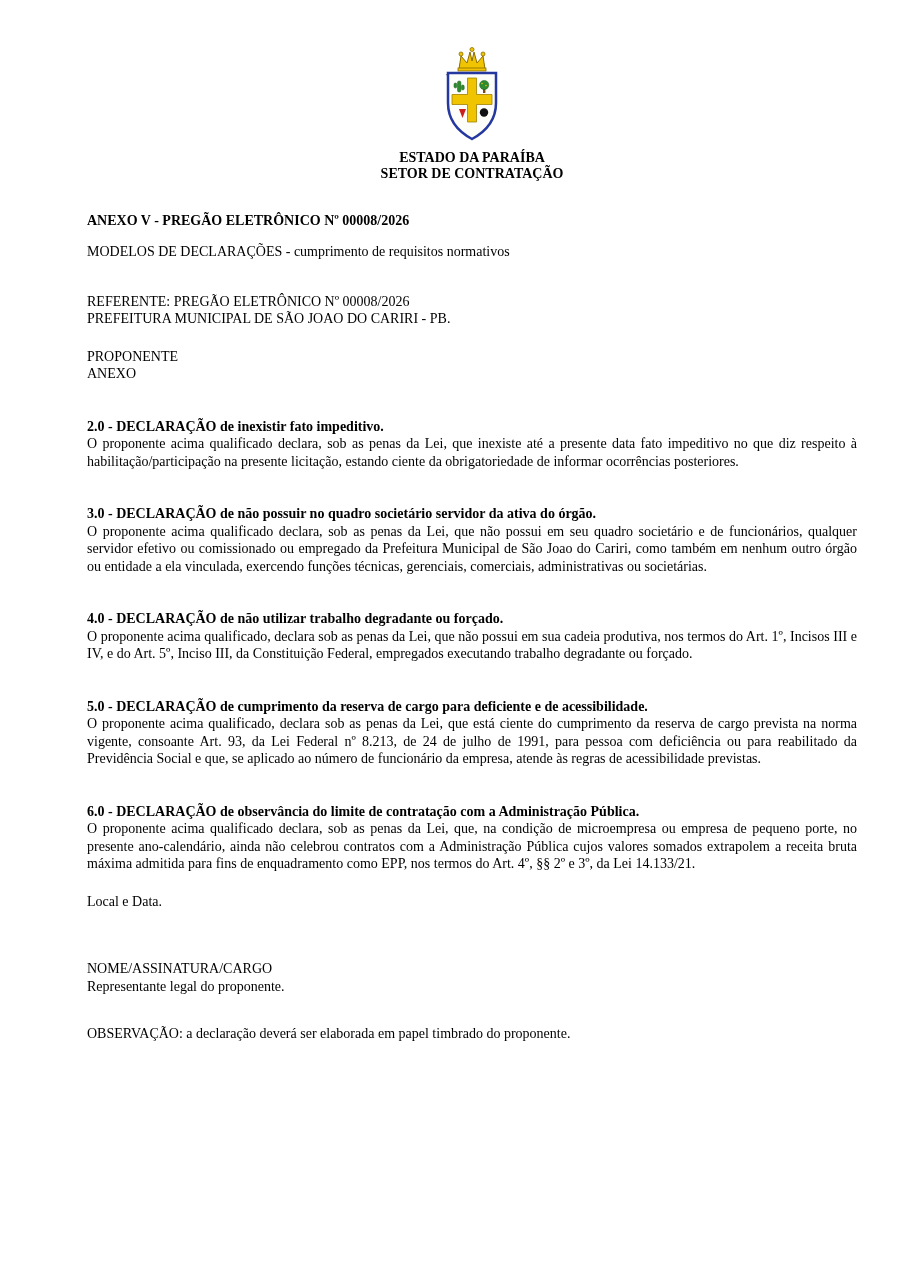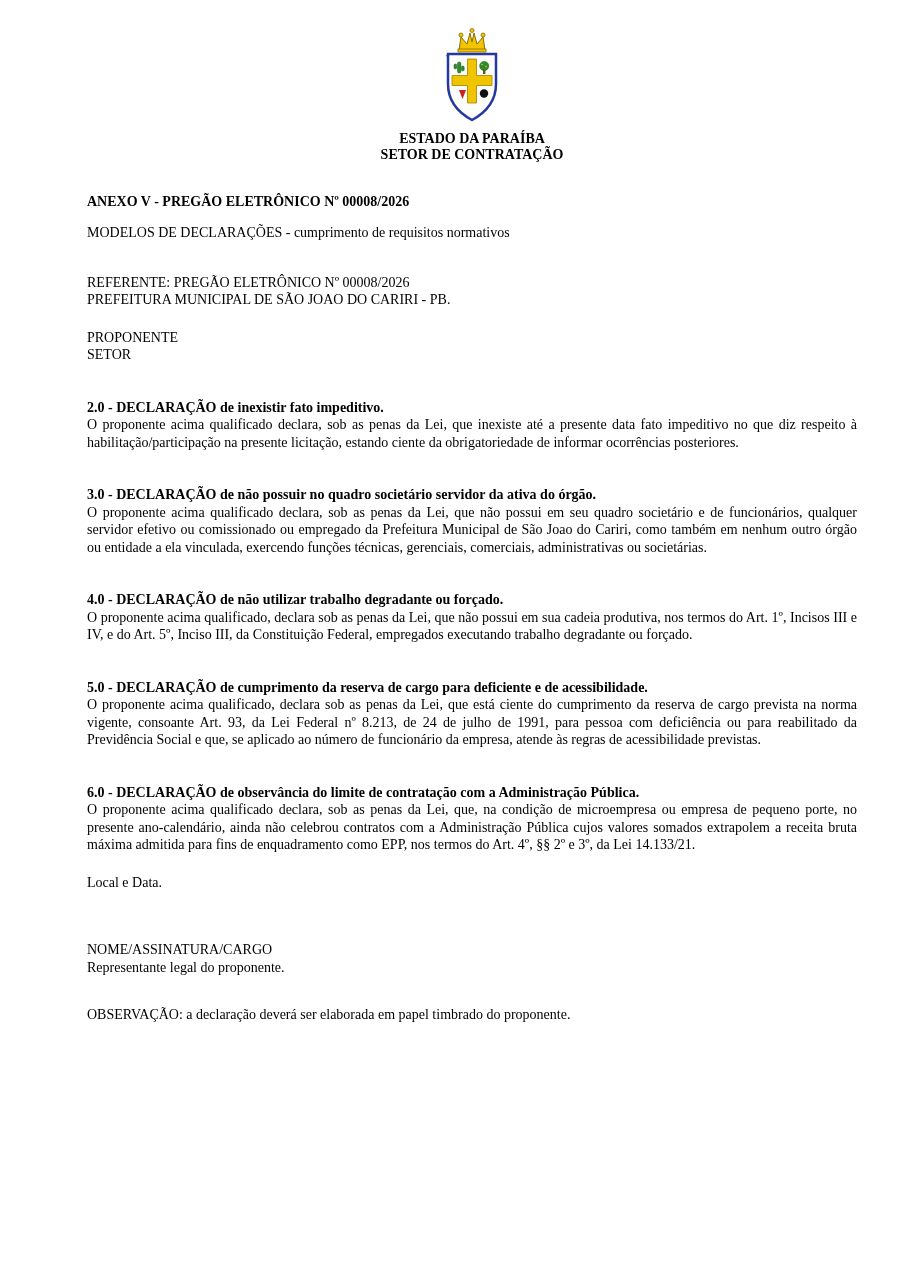--- a/index.html
+++ b/index.html
@@ -6,21 +6,21 @@
   html, body { background: #ffffff; }
   body {
     width: 900px;
     font-family: "Liberation Serif", serif;
     color: #000;
   }
   .page {
     width: 900px;
     height: 1273px;
     background: #fff;
-    padding: 26px 43px 30px 87px;
+    padding: 45px 43px 30px 87px;
     overflow: hidden;
     font-size: 14px;
     line-height: 1.25;
   }
   .crest {
     width: 60px;
     margin: 0 auto;
     text-align: center;
   }
   .letterhead {
@@ -90,21 +90,21 @@
     <div>SETOR DE CONTRATAÇÃO</div>
   </div>
 
   <p class="anexo-title">ANEXO V - PREGÃO ELETRÔNICO Nº 00008/2026</p>
   <p class="subtitle">MODELOS DE DECLARAÇÕES - cumprimento de requisitos normativos</p>
 
   <p class="referente">REFERENTE: PREGÃO ELETRÔNICO Nº 00008/2026</p>
   <p>PREFEITURA MUNICIPAL DE SÃO JOAO DO CARIRI - PB.</p>
 
   <p class="proponente">PROPONENTE</p>
-  <p>SETOR</p>
+  <p>ANEXO</p>
 
 
   <div class="section">
     <p class="sec-title">2.0 - DECLARAÇÃO de inexistir fato impeditivo.</p>
     <p class="just">O proponente acima qualificado declara, sob as penas da Lei, que inexiste até a presente data fato impeditivo no que diz respeito à habilitação/participação na presente licitação, estando ciente da obrigatoriedade de informar ocorrências posteriores.</p>
   </div>
 
   <div class="section">
     <p class="sec-title">3.0 - DECLARAÇÃO de não possuir no quadro societário servidor da ativa do órgão.</p>
     <p class="just">O proponente acima qualificado declara, sob as penas da Lei, que não possui em seu quadro societário e de funcionários, qualquer servidor efetivo ou comissionado ou empregado da Prefeitura Municipal de São Joao do Cariri, como também em nenhum outro órgão ou entidade a ela vinculada, exercendo funções técnicas, gerenciais, comerciais, administrativas ou societárias.</p>

